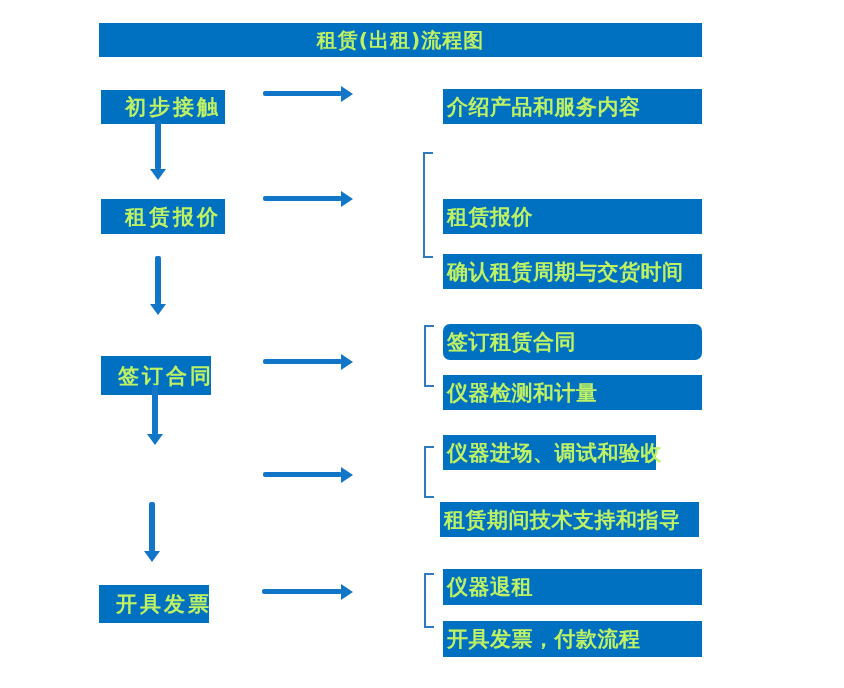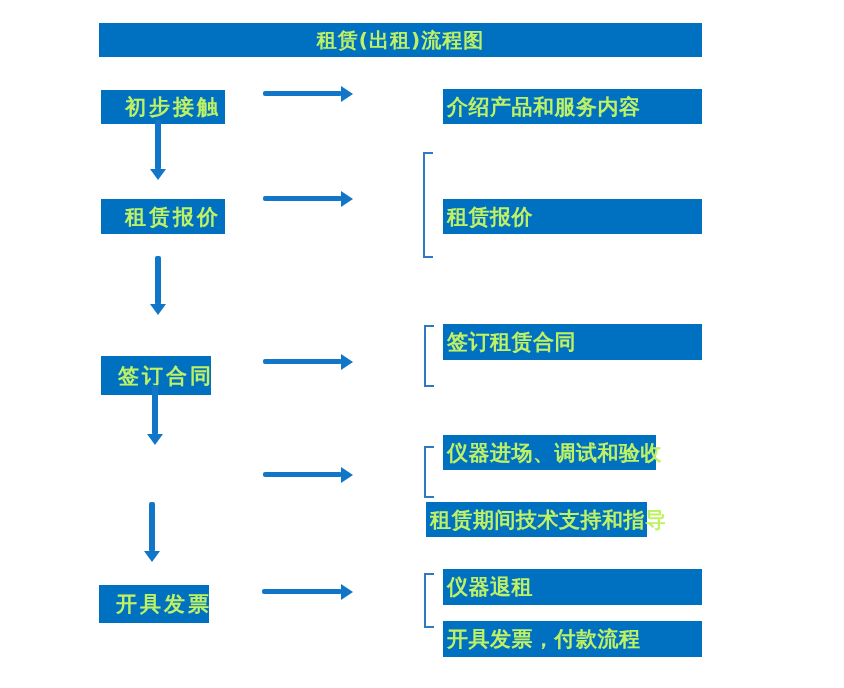--- a/index.html
+++ b/index.html
@@ -97,25 +97,27 @@
   <div class="box title" style="left:99px; top:11px; width:603px; height:34px;">租赁(出租)流程图</div>
 
   <div class="box step" style="left:101px; top:78px; width:124px; height:34px;">初步接触</div>
   <div class="box step" style="left:101px; top:187px; width:124px; height:35px;">租赁报价</div>
   <div class="box step" style="left:101px; top:344px; width:110px; height:39px;">签订合同</div>
   <div class="box step" style="left:99px; top:573px; width:110px; height:38px;">开具发票</div>
 
   <div class="box detail" style="left:443px; top:77px; width:259px; height:35px;">介绍产品和服务内容</div>
 
   <div class="box detail" style="left:443px; top:187px; width:259px; height:35px;">租赁报价</div>
+  <div class="box detail" style="left:443px; top:242px; width:259px; height:35px;">确认租赁周期与交货时间</div>
 
-  <div class="box detail" style="left:443px; top:312px; width:259px; height:36px;">签订租赁合同</div>
+  <div class="box detail" style="left:443px; top:312px; width:259px; height:36px;border-radius:7px;">签订租赁合同</div>
+  <div class="box detail" style="left:443px; top:363px; width:259px; height:35px;">仪器检测和计量</div>
 
   <div class="box detail" style="left:443px; top:423px; width:213px; height:35px;">仪器进场、调试和验收</div>
-  <div class="box detail" style="left:426px; top:490px; width:221px; height:35px;">租赁期间技术支持和指导</div>
+  <div class="box detail" style="left:440px; top:490px; width:259px; height:35px;">租赁期间技术支持和指导</div>
 
   <div class="box detail" style="left:443px; top:557px; width:259px; height:36px;">仪器退租</div>
   <div class="box detail" style="left:443px; top:609px; width:259px; height:36px;">开具发票，付款流程</div>
 
   <div class="harrow" style="left:263px; top:86px;  width:90px;"></div>
   <div class="harrow" style="left:263px; top:191px; width:90px;"></div>
   <div class="harrow" style="left:263px; top:354px; width:90px;"></div>
   <div class="harrow" style="left:263px; top:467px; width:90px;"></div>
   <div class="harrow" style="left:262px; top:584px; width:91px;"></div>
 

